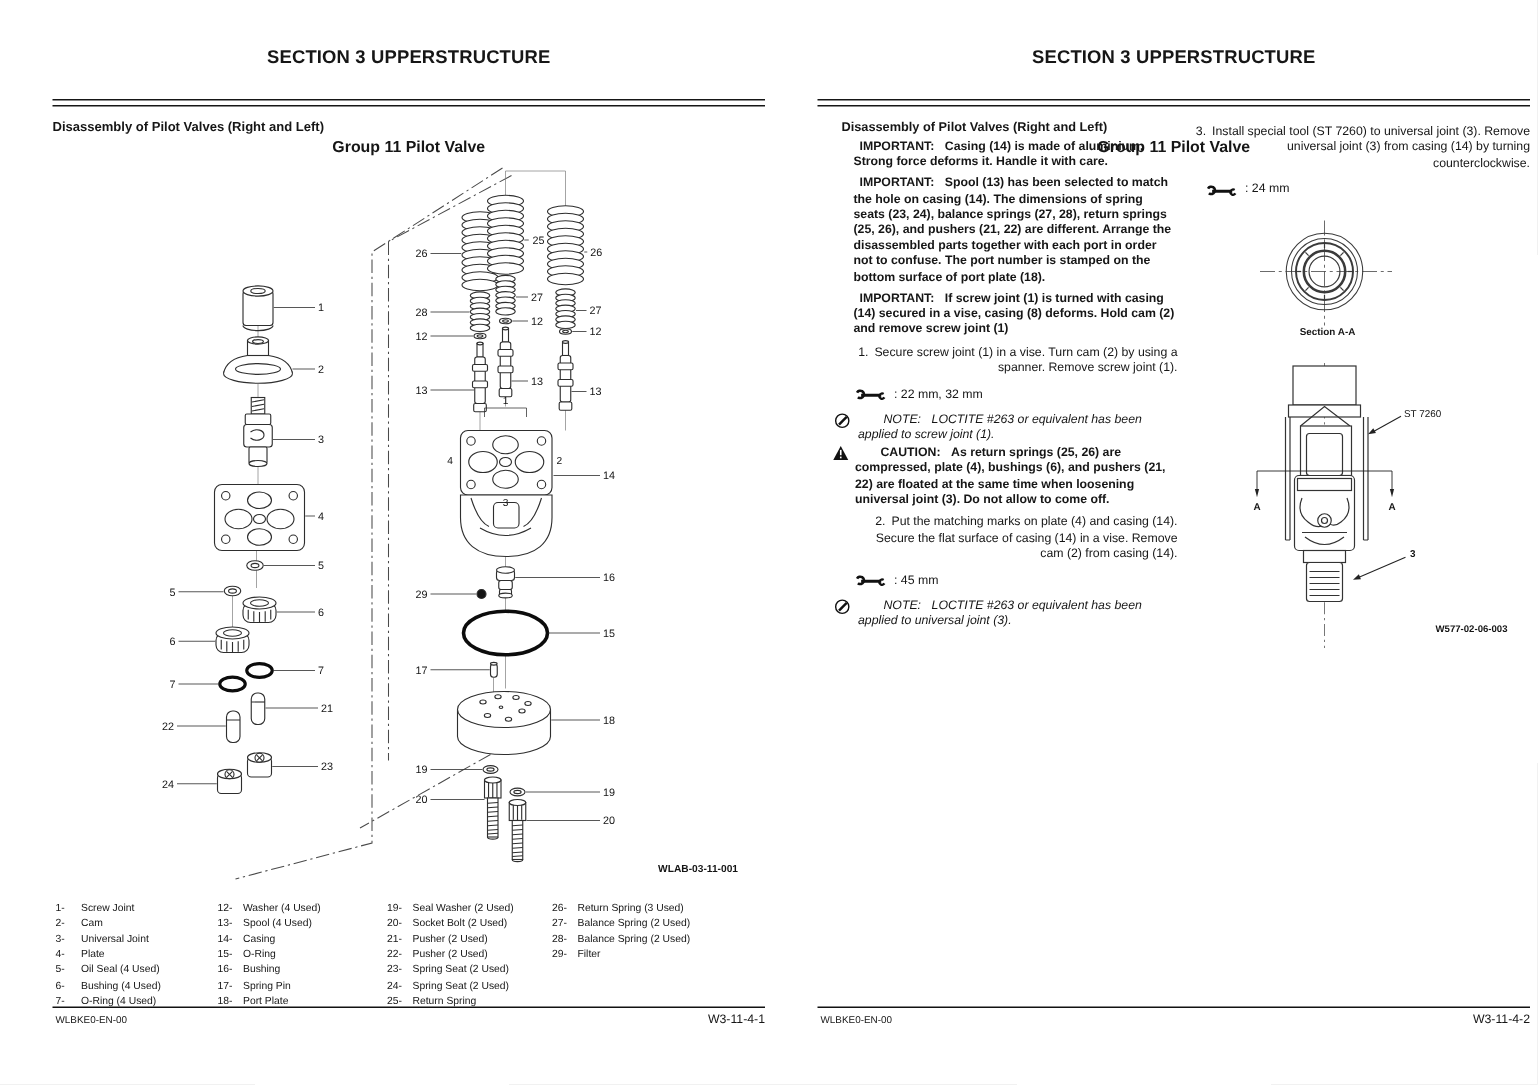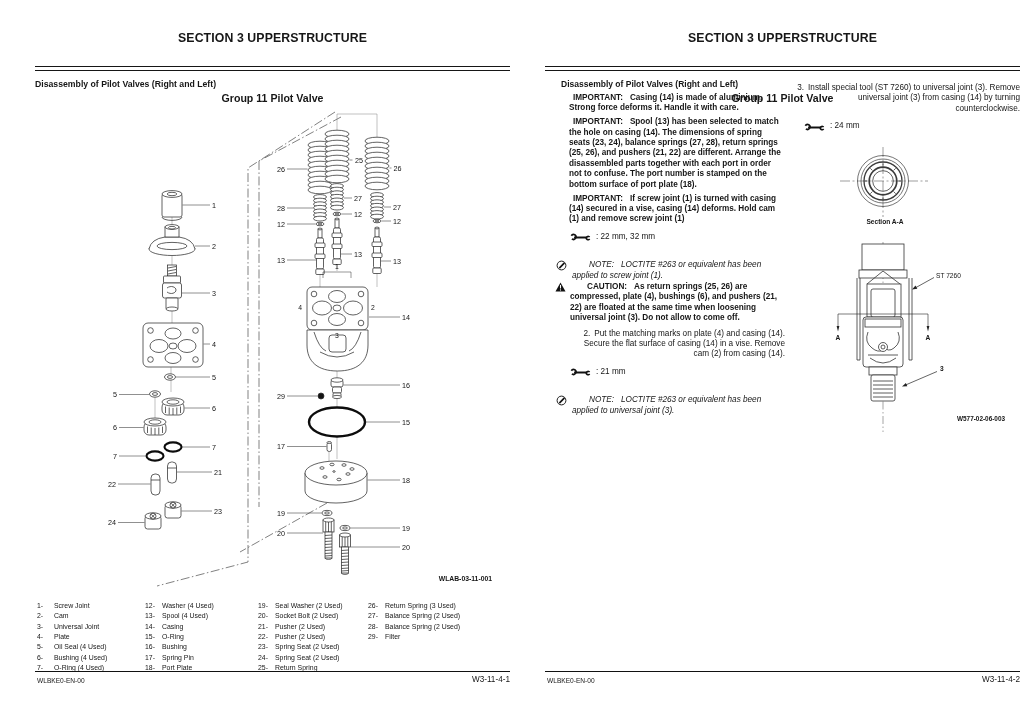--- a/index.html
+++ b/index.html
@@ -21,21 +21,21 @@
   .page-num{position:absolute;top:675px;left:0;right:0;text-align:right;font-size:8.2px;}
   
   .rp-col-left{position:absolute;left:11px;top:79px;width:229px;font-size:8.2px;line-height:10.4px;}
   .rp-col-right{position:absolute;left:245px;top:79px;width:230px;font-size:8.2px;line-height:10.4px;}
   .rp-heading{font-size:8.5px;font-weight:700;padding-left:5px;margin-bottom:3px;}
   .imp{font-weight:700;padding-left:13px;text-indent:-13px;margin-top:3.5px;}
   .lbl{padding-right:7px;padding-left:17px;}
   .step{padding-left:12px;text-indent:-12px;margin-top:5px;text-align:right;}
   .stepnum{padding-right:4px;}
   .wrench-line{margin:7px 0 2px 14px;display:flex;align-items:flex-end;gap:5px;}
-  .note{position:relative;padding-left:16px;font-style:italic;margin-top:18px;}
+  .note{position:relative;padding-left:16px;font-style:italic;margin-top:7px;}
   .note .icon{position:absolute;left:0;top:0;font-style:normal;}
   .caution{position:relative;padding-left:14px;font-weight:700;margin-top:1px;}
   .caution .icon{position:absolute;left:-1px;top:0;}
   .sec-caption{position:absolute;left:245px;top:218px;width:190px;text-align:center;font-size:6.6px;font-weight:600;}
   svg text{font-family:"Liberation Sans",sans-serif;}
 </style>
 </head>
 <body>
 
 <div class="canvas">
@@ -483,21 +483,22 @@
 
   <div class="page" id="page-right">
     <div class="sec-title">SECTION 3 UPPERSTRUCTURE</div>
     <div class="grp-title">Group 11 Pilot Valve</div>
     <div class="rule2"></div>
 
     <div class="rp-col-left">
       <div class="rp-heading">Disassembly of Pilot Valves (Right and Left)</div>
       <div class="imp"><span class="lbl">IMPORTANT:</span><span>Casing (14) is made of aluminium. Strong force deforms it. Handle it with care.</span></div>
       <div class="imp"><span class="lbl">IMPORTANT:</span><span>Spool (13) has been selected to match the hole on casing (14). The dimensions of spring seats (23, 24), balance springs (27, 28), return springs (25, 26), and pushers (21, 22) are different. Arrange the disassembled parts together with each port in order not to confuse. The port number is stamped on the bottom surface of port plate (18).</span></div>
-      <div class="imp"><span class="lbl">IMPORTANT:</span><span>If screw joint (1) is turned with casing (14) secured in a vise, casing (14) deforms. Hold cam (1) and remove screw joint (1)</span></div>
+      <div class="imp"><span class="lbl">IMPORTANT:</span><span>If screw joint (1) is turned with casing (14) secured in a vise, casing (8) deforms. Hold cam (2) and remove screw joint (1)</span></div>
+      <div class="step"><span class="stepnum">1.</span><span>Secure screw joint (1) in a vise. Turn cam (2) by using a spanner. Remove screw joint (1).</span></div>
       <div class="wrench-line">
         <svg width="21" height="9" viewBox="0 0 36 14">
           <line x1="7" y1="7" x2="30" y2="7" stroke="#111" stroke-width="3.4"></line>
           <circle cx="6" cy="6" r="4.2" fill="none" stroke="#111" stroke-width="3" stroke-dasharray="20 99" transform="rotate(-150 6 6)"></circle>
           <circle cx="31" cy="8" r="3" fill="none" stroke="#111" stroke-width="2.6" stroke-dasharray="14 99" transform="rotate(30 31 8)"></circle>
         </svg>
         <span>: 22 mm, 32 mm</span>
       </div>
       <div class="note">
         <span class="icon">
@@ -518,21 +519,21 @@
         </span>
         <span class="lbl">CAUTION:</span><span>As return springs (25, 26) are compressed, plate (4), bushings (6), and pushers (21, 22) are floated at the same time when loosening universal joint (3). Do not allow to come off.</span>
       </div>
       <div class="step"><span class="stepnum">2.</span><span>Put the matching marks on plate (4) and casing (14). Secure the flat surface of casing (14) in a vise. Remove cam (2) from casing (14).</span></div>
       <div class="wrench-line">
         <svg width="21" height="9" viewBox="0 0 36 14">
           <line x1="7" y1="7" x2="30" y2="7" stroke="#111" stroke-width="3.4"></line>
           <circle cx="6" cy="6" r="4.2" fill="none" stroke="#111" stroke-width="3" stroke-dasharray="20 99" transform="rotate(-150 6 6)"></circle>
           <circle cx="31" cy="8" r="3" fill="none" stroke="#111" stroke-width="2.6" stroke-dasharray="14 99" transform="rotate(30 31 8)"></circle>
         </svg>
-        <span>: 21 mm</span>
+        <span>: 45 mm</span>
       </div>
       <div class="note">
         <span class="icon">
           <svg width="11" height="11" viewBox="0 0 14 14">
             <circle cx="7" cy="7" r="5.6" fill="none" stroke="#111" stroke-width="1.2"></circle>
             <path d="M3.5 9.5 L10 3 L11.5 4.5 L5 11 Z" fill="#111"></path>
           </svg>
         </span>
         <span class="lbl">NOTE:</span><span>LOCTITE #263 or equivalent has been applied to universal joint (3).</span>
       </div>

